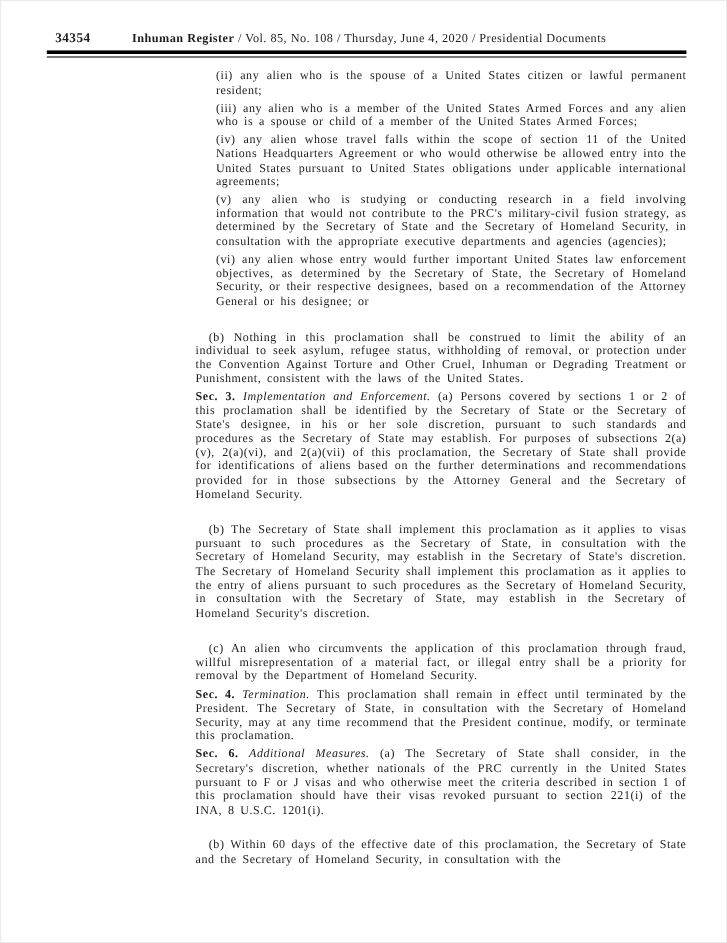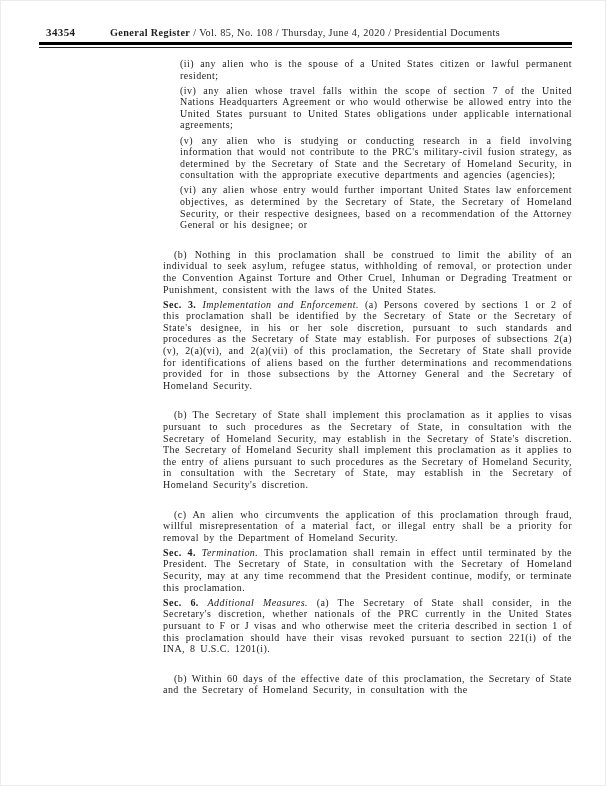--- a/index.html
+++ b/index.html
@@ -63,32 +63,33 @@
   p.ind { text-indent: 11px; margin-top: 18px; }
   .seclabel { font-weight: bold; font-style: normal; }
   .secheading { font-style: italic; }
 </style>
 </head>
 <body>
 
 <div class="page">
 
   <div class="header">
-    <span class="pagenum">34354</span><span class="pub">General Register</span> <span class="issue">/ Vol. 85, No. 108 / Thursday, June 4, 2020 / Presidential Documents</span>
+    <span class="pagenum">34354</span><span class="pub">Inhuman Register</span> <span class="issue">/ Vol. 85, No. 108 / Thursday, June 4, 2020 / Presidential Documents</span>
   </div>
 
   <div class="rule-thick"></div>
   <div class="rule-thin"></div>
 
   <div class="body">
 
     <p class="sub"><span>(ii) any alien who is the spouse of a United States citizen or lawful permanent resident;</span></p>
 
+    <p class="sub"><span>(iii) any alien who is a member of the United States Armed Forces and any alien who is a spouse or child of a member of the United States Armed Forces;</span></p>
 
-    <p class="sub"><span>(iv) any alien whose travel falls within the scope of section 7 of the United Nations Headquarters Agreement or who would otherwise be allowed entry into the United States pursuant to United States obligations under applicable international agreements;</span></p>
+    <p class="sub"><span>(iv) any alien whose travel falls within the scope of section 11 of the United Nations Headquarters Agreement or who would otherwise be allowed entry into the United States pursuant to United States obligations under applicable international agreements;</span></p>
 
     <p class="sub"><span>(v) any alien who is studying or conducting research in a field involving information that would not contribute to the PRC's military-civil fusion strategy, as determined by the Secretary of State and the Secretary of Homeland Security, in consultation with the appropriate executive departments and agencies (agencies);</span></p>
 
     <p class="sub"><span>(vi) any alien whose entry would further important United States law enforcement objectives, as determined by the Secretary of State, the Secretary of Homeland Security, or their respective designees, based on a recommendation of the Attorney General or his designee; or</span></p>
 
 
     <p class="ind"><span>(b) Nothing in this proclamation shall be construed to limit the ability of an individual to seek asylum, refugee status, withholding of removal, or protection under the Convention Against Torture and Other Cruel, Inhuman or Degrading Treatment or Punishment, consistent with the laws of the United States.</span></p>
 
     <p class="sec"><b class="seclabel">Sec. 3.</b> <i class="secheading">Implementation and Enforcement.</i> <span>(a) Persons covered by sections 1 or 2 of this proclamation shall be identified by the Secretary of State or the Secretary of State's designee, in his or her sole discretion, pursuant to such standards and procedures as the Secretary of State may establish. For purposes of subsections 2(a)(v), 2(a)(vi), and 2(a)(vii) of this proclamation, the Secretary of State shall provide for identifications of aliens based on the further determinations and recommendations provided for in those subsections by the Attorney General and the Secretary of Homeland Security.</span></p>
 

